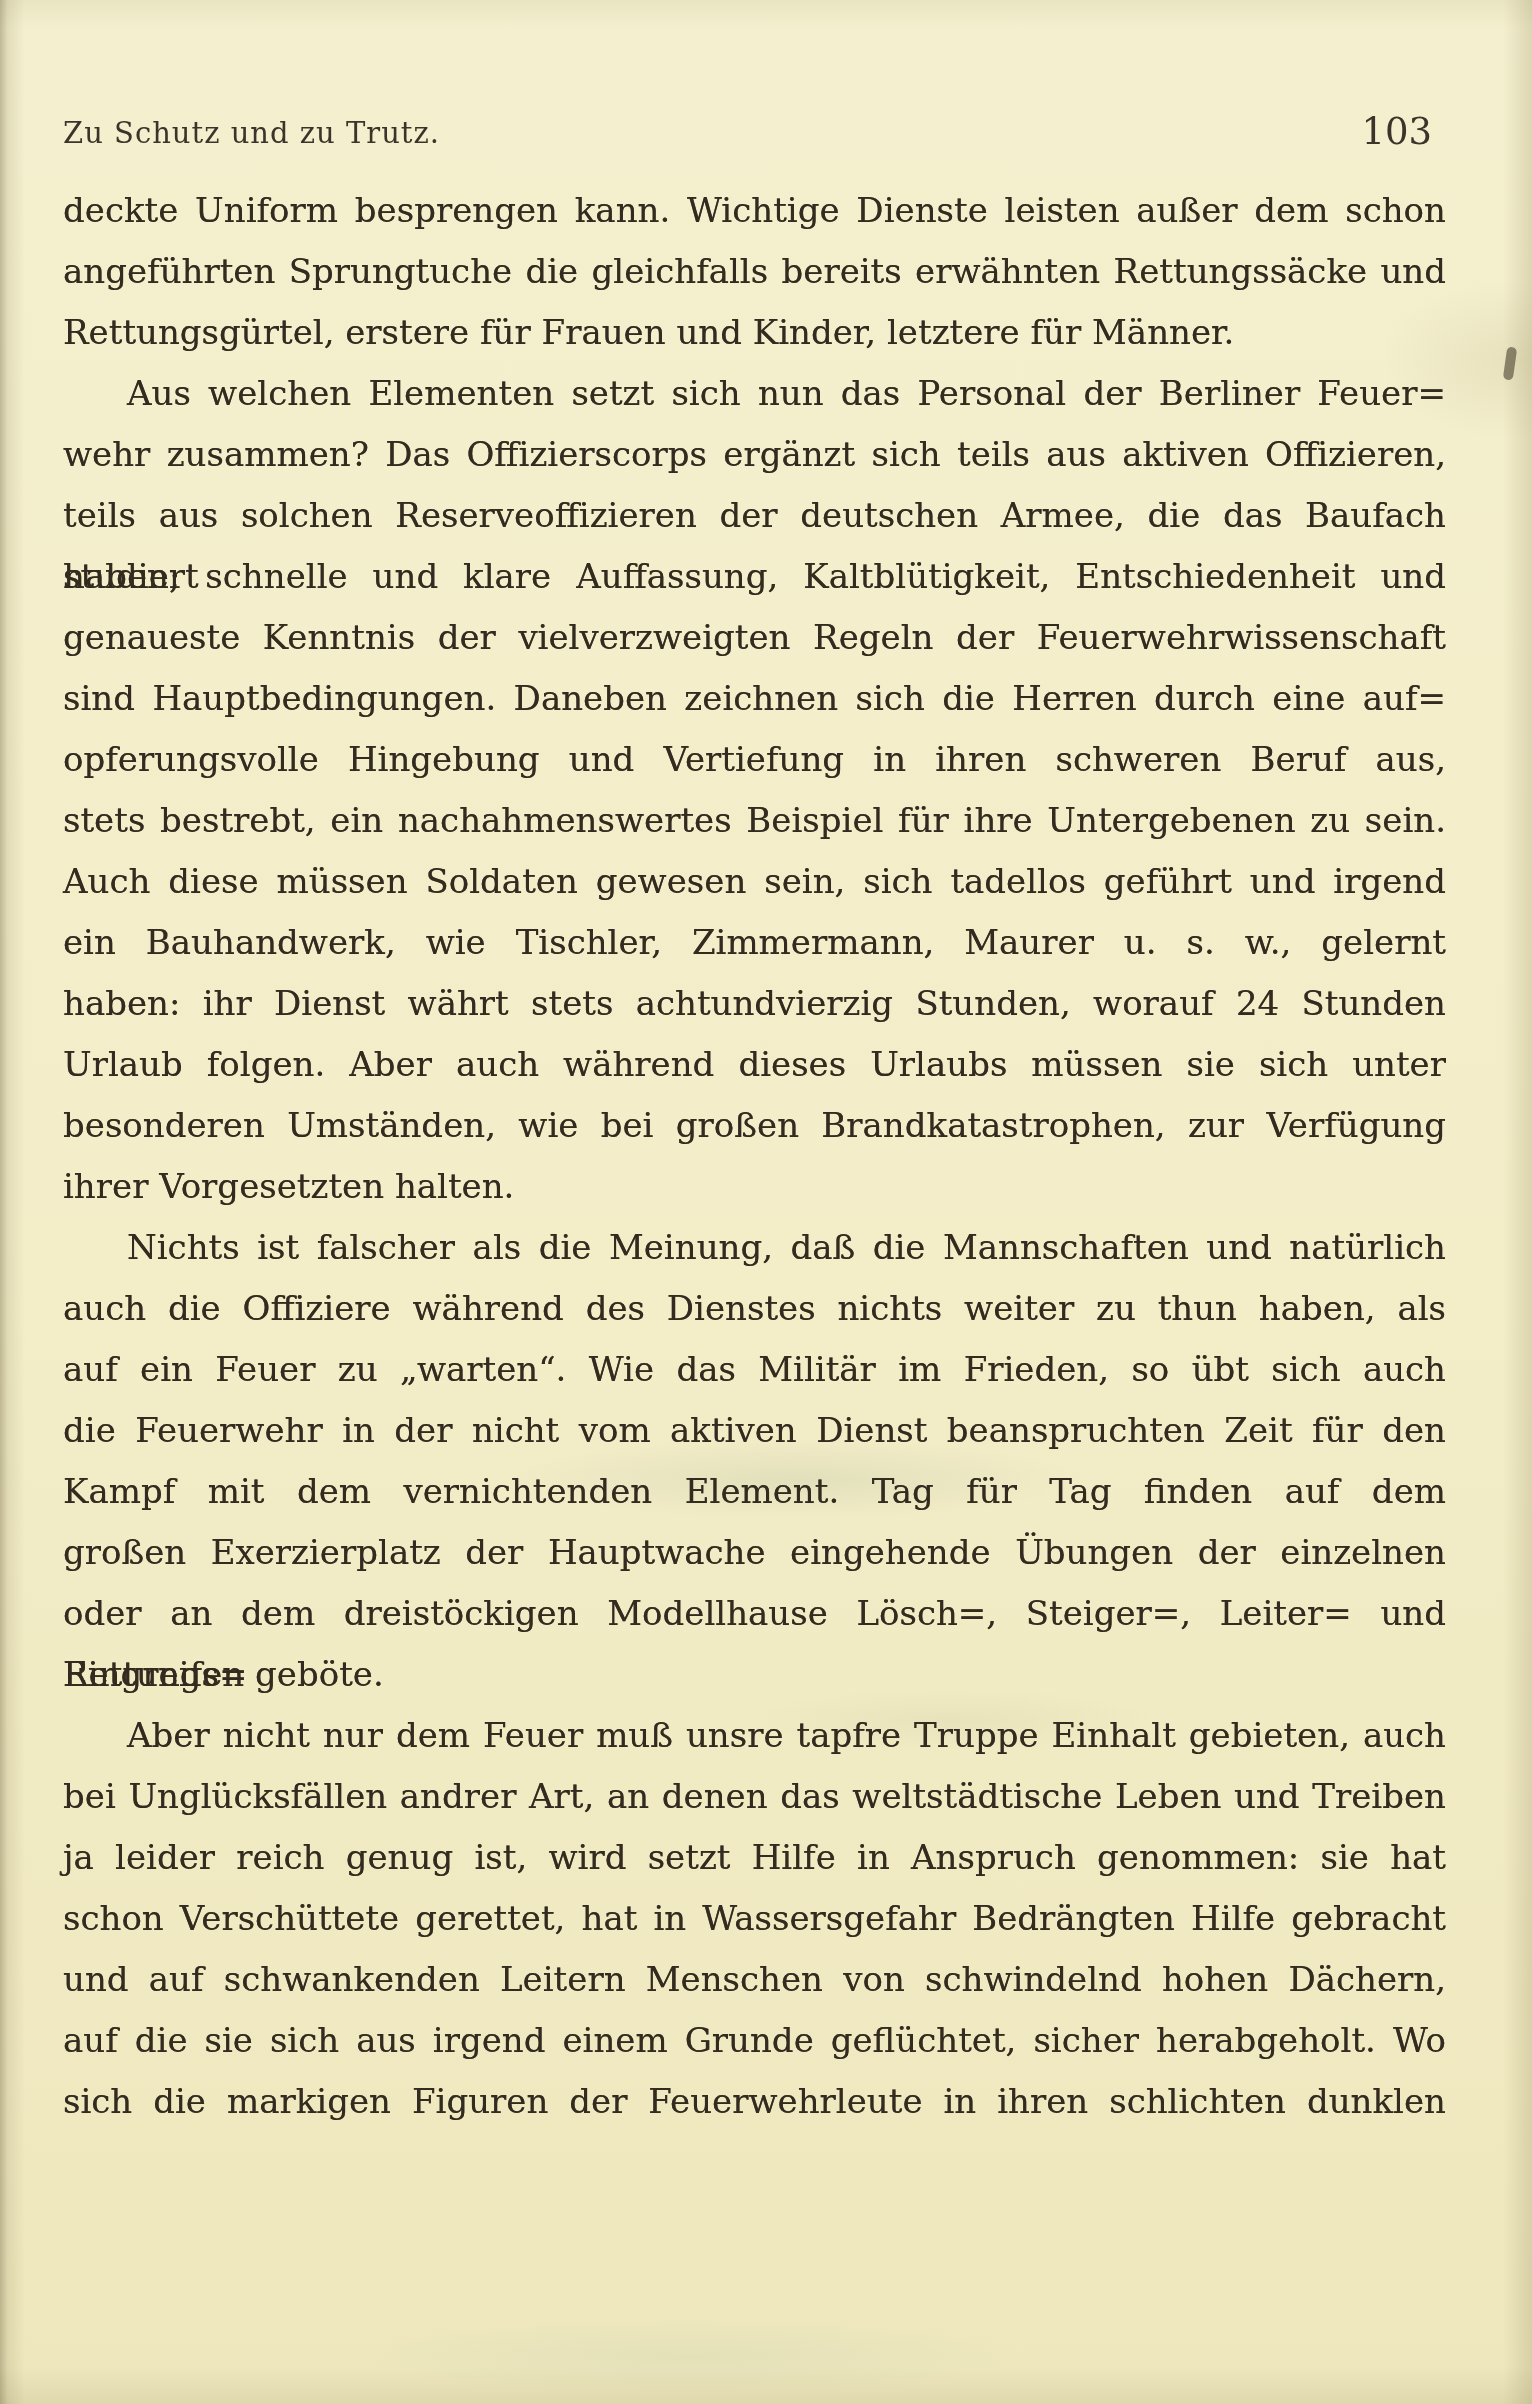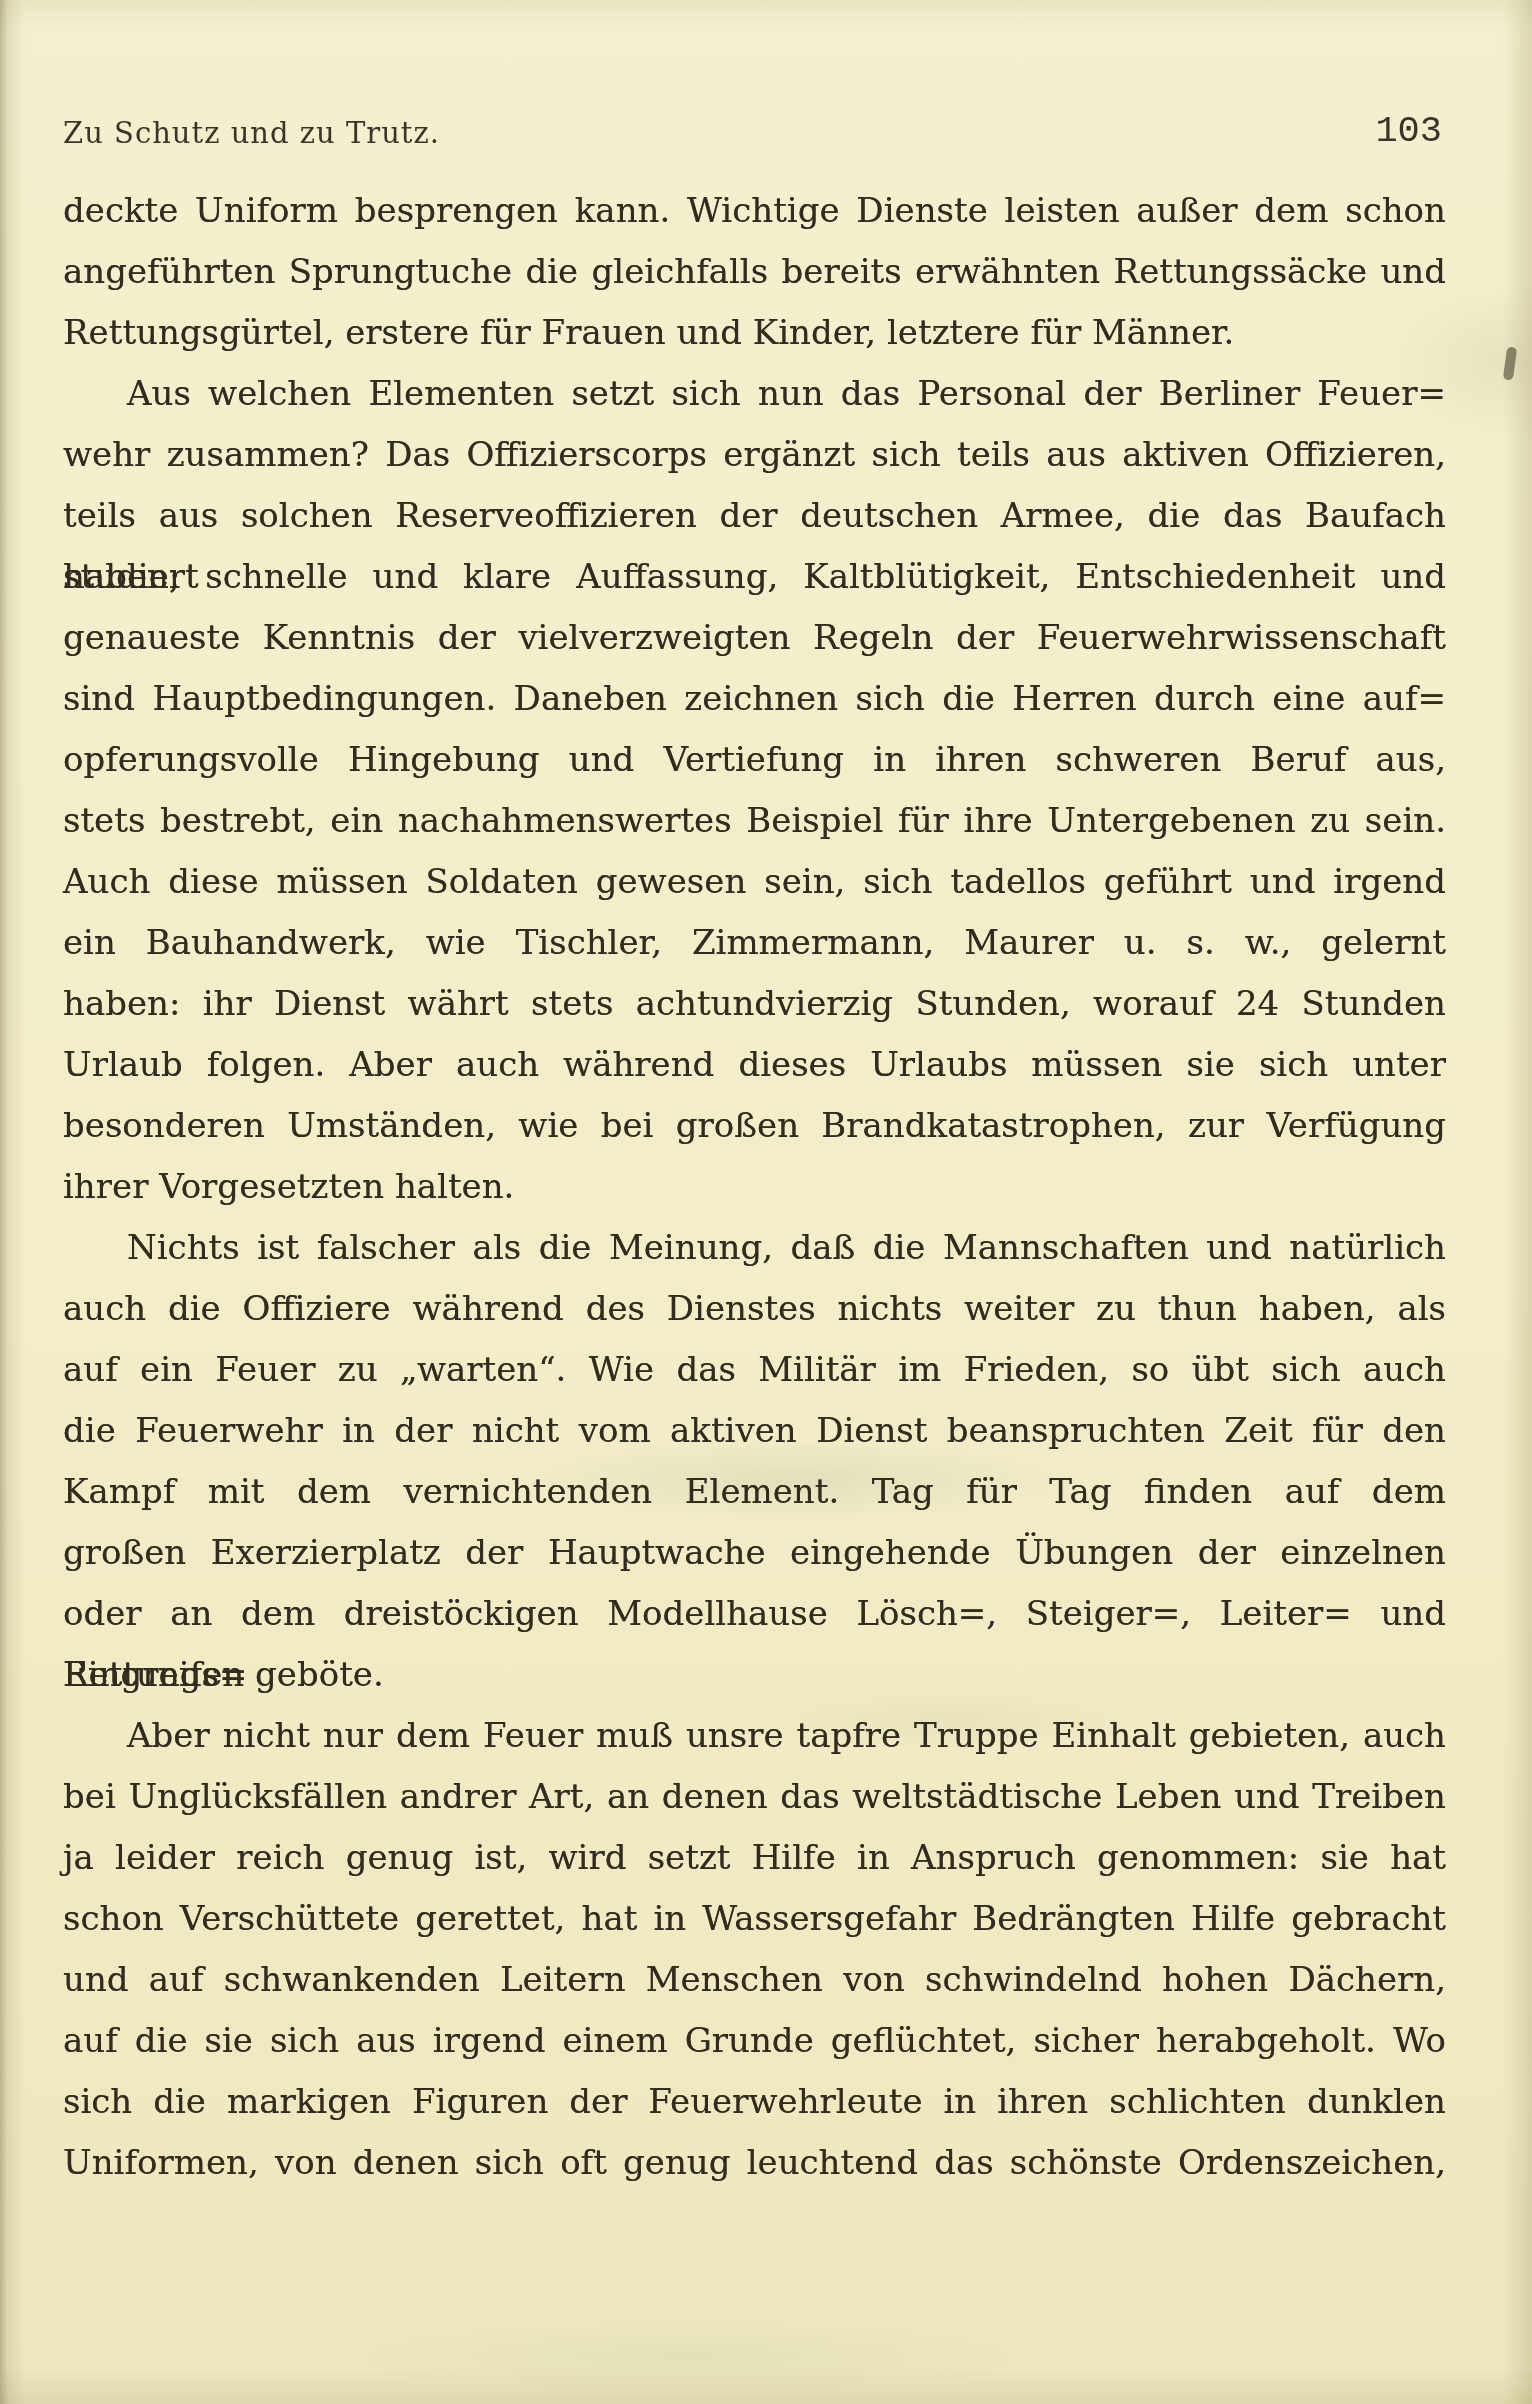--- a/index.html
+++ b/index.html
@@ -30,24 +30,23 @@
     left: 63px;
     width: 1383px;
     text-align: left;
     font-size: 29px;
     letter-spacing: 1px;
     color: #3c342a;
   }
   .page-number {
     position: absolute;
     top: 110px;
-    right: 90px;
+    right: 100px;
     font-size: 37px;
     color: #3c342a;
-    font-family: Liberation Mono, monospace;
   }
   .page-body {
     position: absolute;
     top: 180px;
     left: 63px;
     width: 1383px;
   }
   .line {
     height: 61px;
     line-height: 61px;
@@ -103,17 +102,16 @@
       <div class="line">großen Exerzierplatz der Hauptwache eingehende Übungen der einzelnen</div>
       <div class="line">oder an dem dreistöckigen Modellhause Lösch=, Steiger=, Leiter= und Rettungs=</div>
       <div class="line nj">Eingreifen geböte.</div>
       <div class="line ind">Aber nicht nur dem Feuer muß unsre tapfre Truppe Einhalt gebieten, auch</div>
       <div class="line">bei Unglücksfällen andrer Art, an denen das weltstädtische Leben und Treiben</div>
       <div class="line">ja leider reich genug ist, wird setzt Hilfe in Anspruch genommen:  sie hat</div>
       <div class="line">schon Verschüttete gerettet, hat in Wassersgefahr Bedrängten Hilfe gebracht</div>
       <div class="line">und auf schwankenden Leitern Menschen von schwindelnd hohen Dächern,</div>
       <div class="line">auf die sie sich aus irgend einem Grunde geflüchtet, sicher herabgeholt. Wo</div>
       <div class="line">sich die markigen Figuren der Feuerwehrleute in ihren schlichten dunklen</div>
-      <div class="line">Uniformen, von denen sich oft genug leuchtend das schönste Ordenszeichen,</div>
     </div>
   <div class="edge-mark"></div>
 </div>
 
 
 </body></html>

